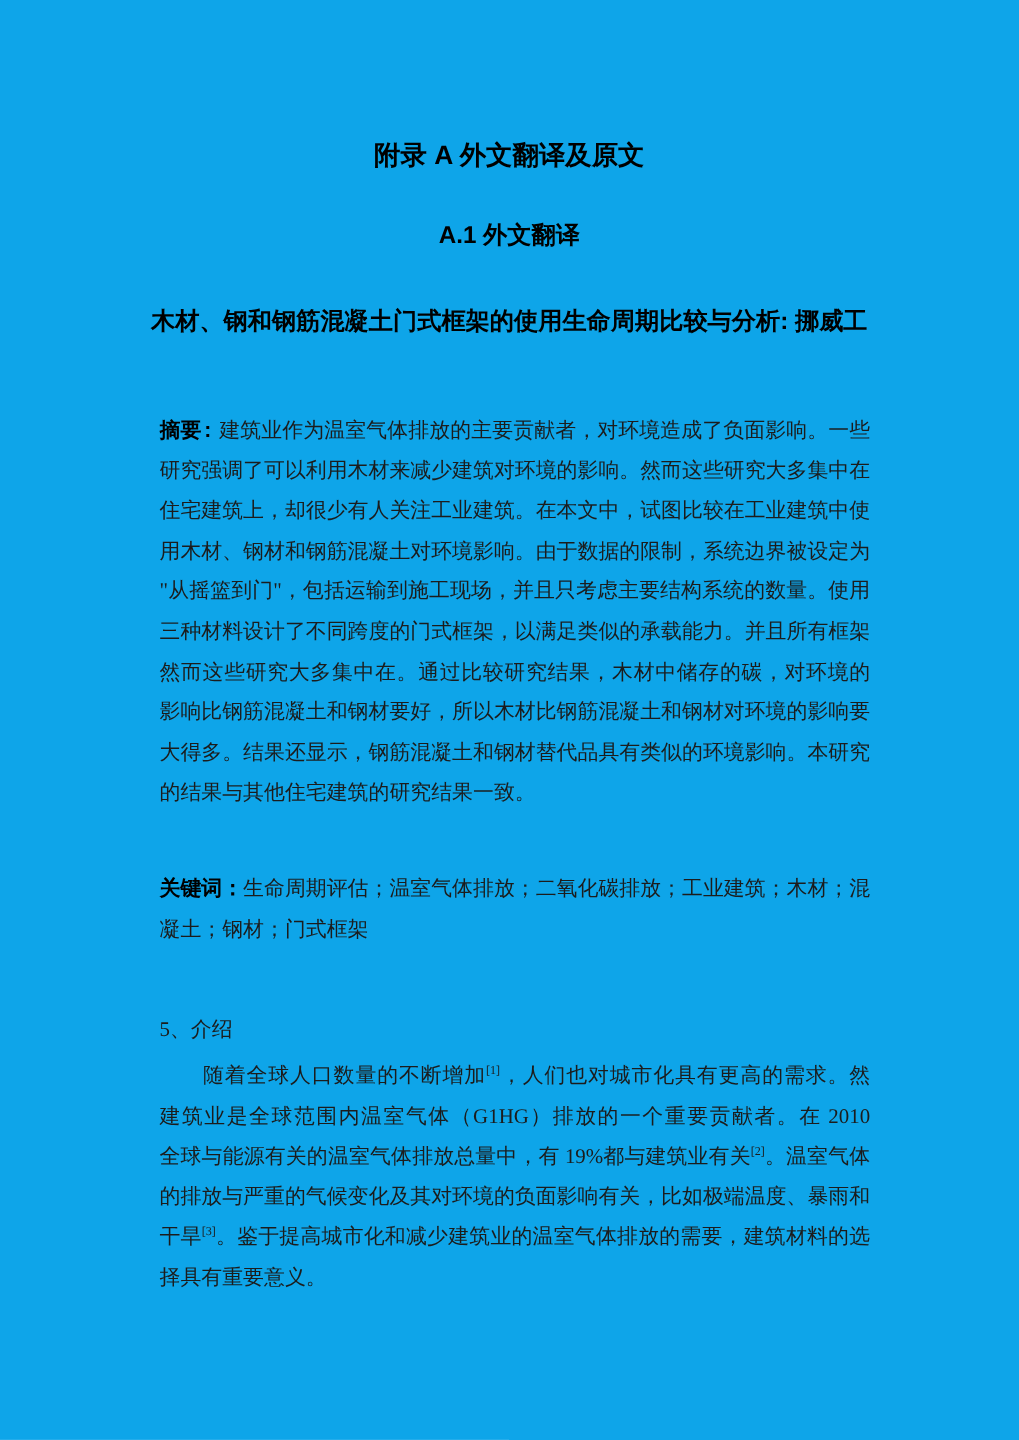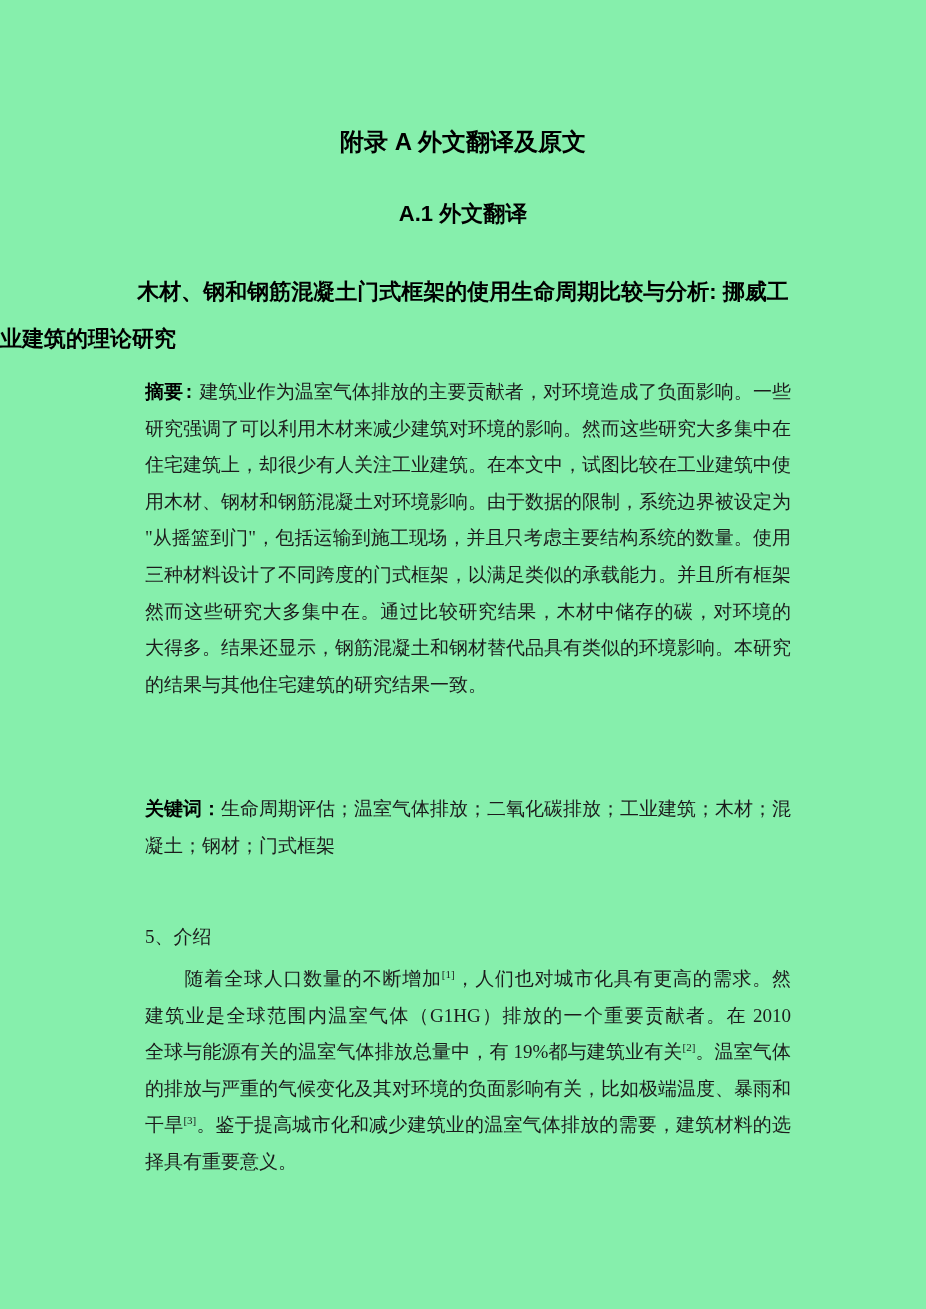--- a/index.html
+++ b/index.html
@@ -4,21 +4,21 @@
 <style>
   html, body {
     margin: 0;
     padding: 0;
     background: #ffffff;
   }
   .page {
     position: relative;
     width: 926px;
     height: 1309px;
-    background: #86efac;
+    background: #0ea5e9;
     overflow: hidden;
     font-family: "Liberation Serif", "DejaVu Serif", serif;
     color: #1c1c1c;
   }
   .title-block {
     position: absolute;
     left: 0;
     width: 926px;
     text-align: center;
     font-family: "Liberation Sans", "DejaVu Sans", sans-serif;
@@ -81,31 +81,31 @@
 <body>
 
 <div class="page">
 
   <div class="title-block appendix-title">附录 A 外文翻译及原文</div>
 
   <div class="title-block section-title">A.1 外文翻译</div>
 
   <div class="title-block article-title">
       <div class="line">木材、钢和钢筋混凝土门式框架的使用生命周期比较与分析: 挪威工</div>
-      <div class="line last">业建筑的理论研究</div>
     </div>
 
   <div class="text-block abstract-block">
       <div class="line"><b>摘要:</b> 建筑业作为温室气体排放的主要贡献者，对环境造成了负面影响。一些</div>
       <div class="line">研究强调了可以利用木材来减少建筑对环境的影响。然而这些研究大多集中在</div>
       <div class="line">住宅建筑上，却很少有人关注工业建筑。在本文中，试图比较在工业建筑中使</div>
       <div class="line">用木材、钢材和钢筋混凝土对环境影响。由于数据的限制，系统边界被设定为</div>
       <div class="line">"从摇篮到门"，包括运输到施工现场，并且只考虑主要结构系统的数量。使用</div>
       <div class="line">三种材料设计了不同跨度的门式框架，以满足类似的承载能力。并且所有框架</div>
       <div class="line">然而这些研究大多集中在。通过比较研究结果，木材中储存的碳，对环境的</div>
+      <div class="line">影响比钢筋混凝土和钢材要好，所以木材比钢筋混凝土和钢材对环境的影响要</div>
       <div class="line">大得多。结果还显示，钢筋混凝土和钢材替代品具有类似的环境影响。本研究</div>
       <div class="line last">的结果与其他住宅建筑的研究结果一致。</div>
     </div>
 
   <div class="text-block keywords-block">
       <div class="line"><b>关键词：</b>生命周期评估；温室气体排放；二氧化碳排放；工业建筑；木材；混</div>
       <div class="line last">凝土；钢材；门式框架</div>
     </div>
 
   <div class="text-block intro-heading">5、介绍</div>

